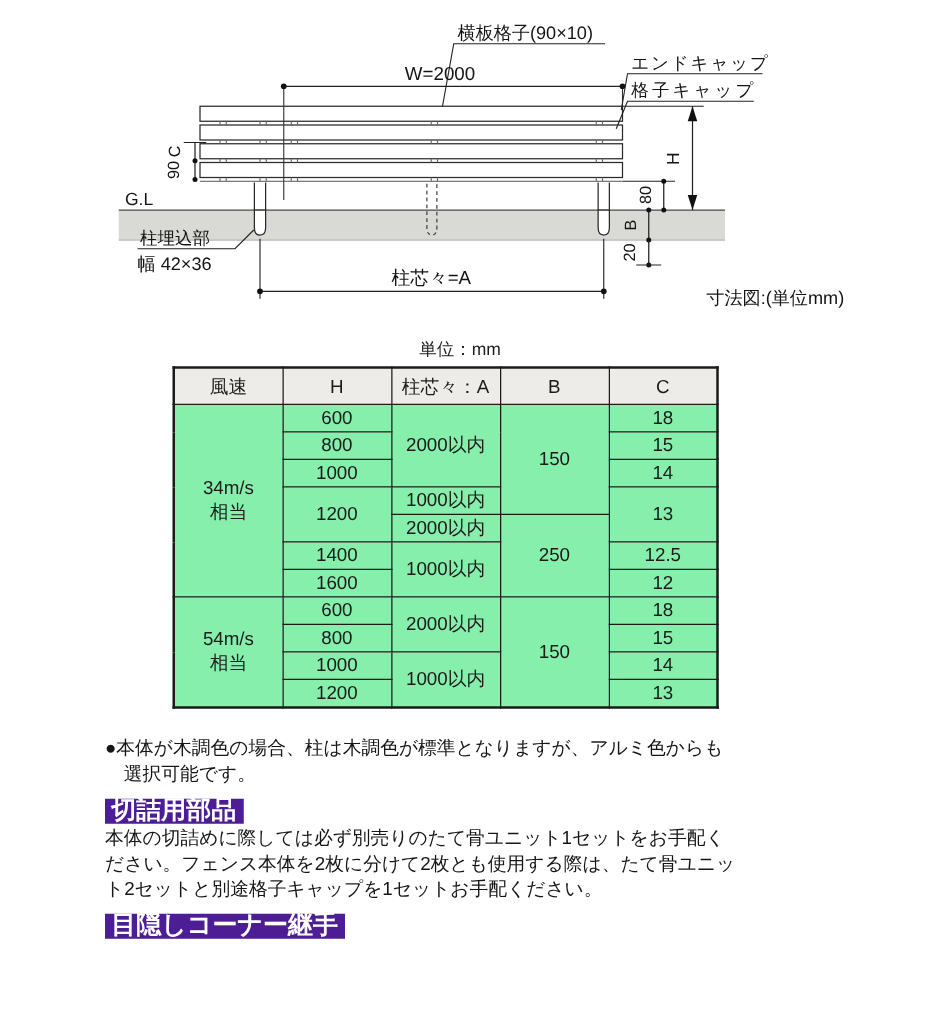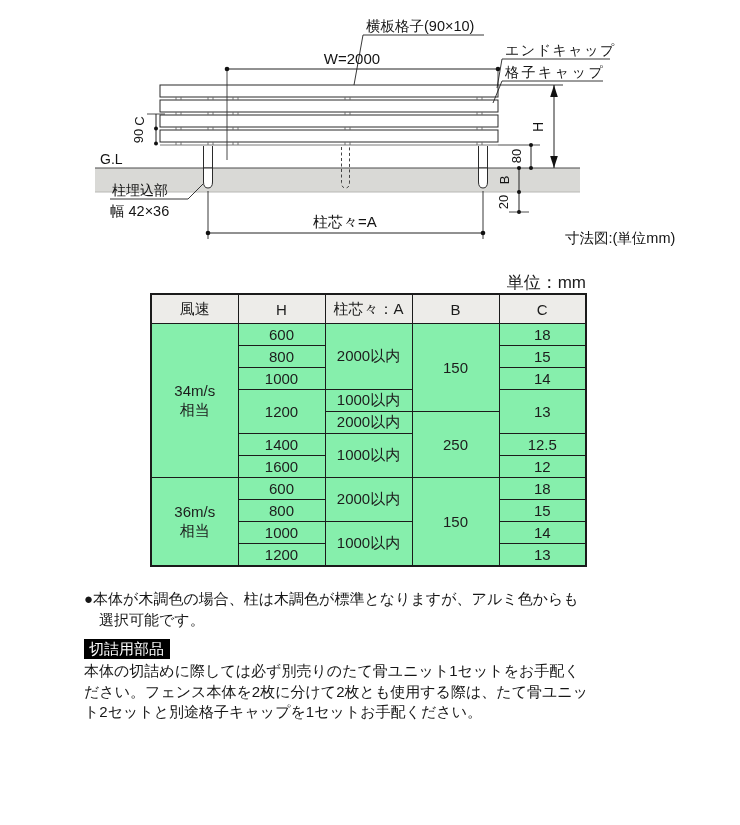--- a/index.html
+++ b/index.html
@@ -3,38 +3,38 @@
 <meta charset="utf-8">
 <style>
   html,body{margin:0;padding:0;background:#fff;}
   body{font-family:"Liberation Sans","DejaVu Sans",sans-serif;color:#1c1c1c;}
   .page{position:relative;width:740px;height:752px;background:#fff;overflow:hidden;}
 
   
   .diagram{position:absolute;top:0;left:0;}
 
   
-  .unit-label{position:absolute;top:271px;left:150px;width:436px;text-align:right;
-              font-size:17px;color:#1c1c1c;}
-  .table-wrap{position:absolute;top:293px;left:150px;width:437px;}
+  .unit-label{position:absolute;top:271px;left:150px;width:436px;text-align:center;
+              font-size:14px;color:#1c1c1c;}
+  .table-wrap{position:absolute;top:293px;left:138px;width:437px;}
   table.spec{border-collapse:collapse;table-layout:fixed;width:437px;
              border:2px solid #1b1b1b;}
   table.spec col{width:20%;}
   table.spec th{background:#edece9;border:1.5px solid #1b1b1b;height:28px;
                 font-size:15px;font-weight:normal;text-align:center;padding:0;}
   table.spec td{border:1.5px solid #1b1b1b;height:21px;font-size:15px;
                 text-align:center;padding:0;background:#86efac;}
   td.windcell{white-space:pre-line;line-height:1.25;}
 
   
   .textblock{position:absolute;left:84px;top:589px;width:508px;font-size:15px;
              line-height:20.5px;color:#161616;}
   .note{padding-left:15px;text-indent:-15px;margin:0 0 1px 0;}
-  .part-title{display:inline-block;background:#000000;color:#fff;font-size:15px;
-              font-weight:normal;padding:1px 6px 2px 5px;line-height:17px;margin:8px 0 2px 0;}
+  .part-title{display:inline-block;background:#4c1d95;color:#fff;font-size:20px;
+              font-weight:bold;padding:1px 6px 2px 5px;line-height:17px;margin:8px 0 2px 0;}
   .part-body{margin:0;}
 </style>
 </head>
 <body>
 
 <div class="page">
 
   <svg class="diagram" width="740" height="262" viewBox="0 0 740 262">
     <g stroke="#222" stroke-width="1" fill="none">
 
@@ -198,21 +198,21 @@
         <td>1400</td>
         <td rowspan="2">1000以内</td>
         <td>12.5</td>
       </tr>
       <tr>
         <td>1600</td>
         <td>12</td>
       </tr>
 
       <tr>
-        <td class="windcell" rowspan="4">36m/s
+        <td class="windcell" rowspan="4">54m/s
 相当</td>
         <td>600</td>
         <td rowspan="2">2000以内</td>
         <td rowspan="4">150</td>
         <td>18</td>
       </tr>
       <tr>
         <td>800</td>
         <td>15</td>
       </tr>
@@ -230,15 +230,18 @@
   </div>
 
   <div class="textblock">
     <p class="note">●本体が木調色の場合、柱は木調色が標準となりますが、アルミ色からも選択可能です。</p>
 
     <div>
       <span class="part-title">切詰用部品</span>
     </div>
     <p class="part-body">本体の切詰めに際しては必ず別売りのたて骨ユニット1セットをお手配ください。フェンス本体を2枚に分けて2枚とも使用する際は、たて骨ユニット2セットと別途格子キャップを1セットお手配ください。</p>
 
+    <div>
+      <span class="part-title">目隠しコーナー継手</span>
+    </div>
   </div>
 
 </div>
 
 </body></html>

